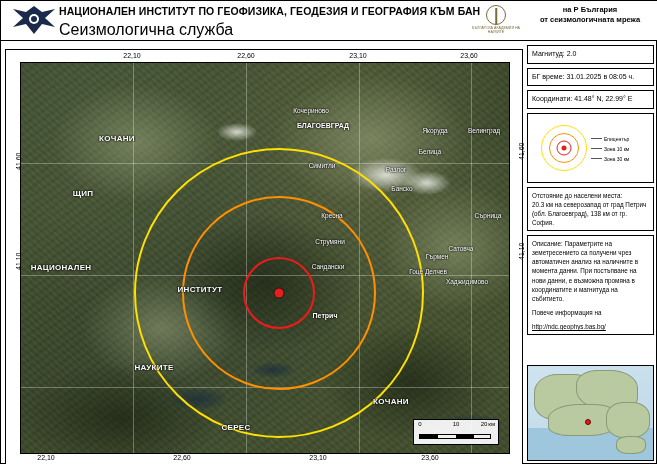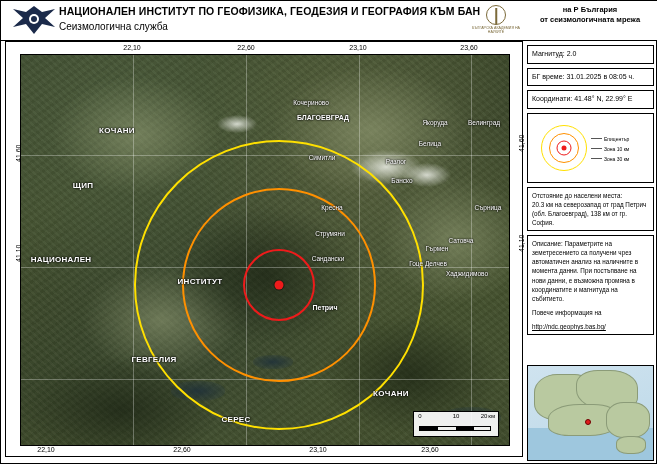--- a/index.html
+++ b/index.html
@@ -27,21 +27,21 @@
     position:absolute; left:10px; top:3px; width:46px; height:34px;
   }
   #header-title-block {
     position:absolute; left:58px; top:4px; width:400px;
   }
   #header-title-block .l1 {
     font-size:10.5px; font-weight:bold; color:#000; letter-spacing:.1px;
     white-space:nowrap;
   }
   #header-title-block .l2 {
-    font-size:10px; color:#000; margin-top:4px; white-space:nowrap;
+    font-size:16px; color:#000; margin-top:4px; white-space:nowrap;
   }
   #logo-right {
     position:absolute; left:470px; top:3px; width:50px; height:34px;
     text-align:center;
   }
   #logo-right .ring {
     width:20px;height:20px;border:1.5px solid #7b6a3a;border-radius:50%;
     margin:1px auto 0; position:relative;
   }
   #logo-right .ring:after{
@@ -50,21 +50,21 @@
   }
   #logo-right .cap {
     font-size:3.6px; color:#7b6a3a; margin-top:1px; line-height:1.25;
   }
   #header-right {
     position:absolute; left:525px; top:4px; width:128px; text-align:center;
   }
   #header-right .hr1 { font-size:7.5px; font-weight:bold; color:#000; line-height:1.35;}
   
   #map-panel {
-    position:absolute; left:4px; top:40px; width:518px; height:416px;
+    position:absolute; left:4px; top:48px; width:518px; height:416px;
     border:1px solid #000; background:#fff;
   }
   #map-grid-labels-top, #map-grid-labels-bottom {
     position:absolute; left:0; width:518px; height:12px;
     font-size:7px; color:#000;
   }
   #map-grid-labels-top { top:0; }
   #map-grid-labels-bottom { bottom:0; }
   .xlab { position:absolute; transform:translateX(-50%); }
   .ylab { position:absolute; font-size:7px; color:#000;
@@ -253,21 +253,21 @@
 
       <div id="ring-yellow" class="ring-c" style="left:258px;top:230px;width:290px;height:290px;"></div>
       <div id="ring-orange" class="ring-c" style="left:258px;top:230px;width:194px;height:194px;"></div>
       <div id="ring-red" class="ring-c" style="left:258px;top:230px;width:72px;height:72px;"></div>
       <div id="epi-dot" style="left:258px;top:230px;"></div>
 
       <span class="city big" style="left:96px;top:75px">КОЧАНИ</span>
       <span class="city big" style="left:62px;top:130px">ЩИП</span>
       <span class="city big" style="left:40px;top:204px">НАЦИОНАЛЕН</span>
       <span class="city big" style="left:179px;top:226px">ИНСТИТУТ</span>
-      <span class="city big" style="left:133px;top:304px">ГЕВГЕЛИЯ</span>
+      <span class="city big" style="left:133px;top:304px">НАУКИТЕ</span>
       <span class="city big" style="left:215px;top:364px">СЕРЕС</span>
       <span class="city big" style="left:370px;top:338px">КОЧАНИ</span>
       <span class="city med" style="left:302px;top:62px">БЛАГОЕВГРАД</span>
       <span class="city" style="left:290px;top:47px">Кочериново</span>
       <span class="city" style="left:414px;top:67px">Якоруда</span>
       <span class="city" style="left:463px;top:67px">Велинград</span>
       <span class="city" style="left:409px;top:88px">Белица</span>
       <span class="city" style="left:301px;top:102px">Симитли</span>
       <span class="city" style="left:375px;top:106px">Разлог</span>
       <span class="city" style="left:381px;top:125px">Банско</span>

